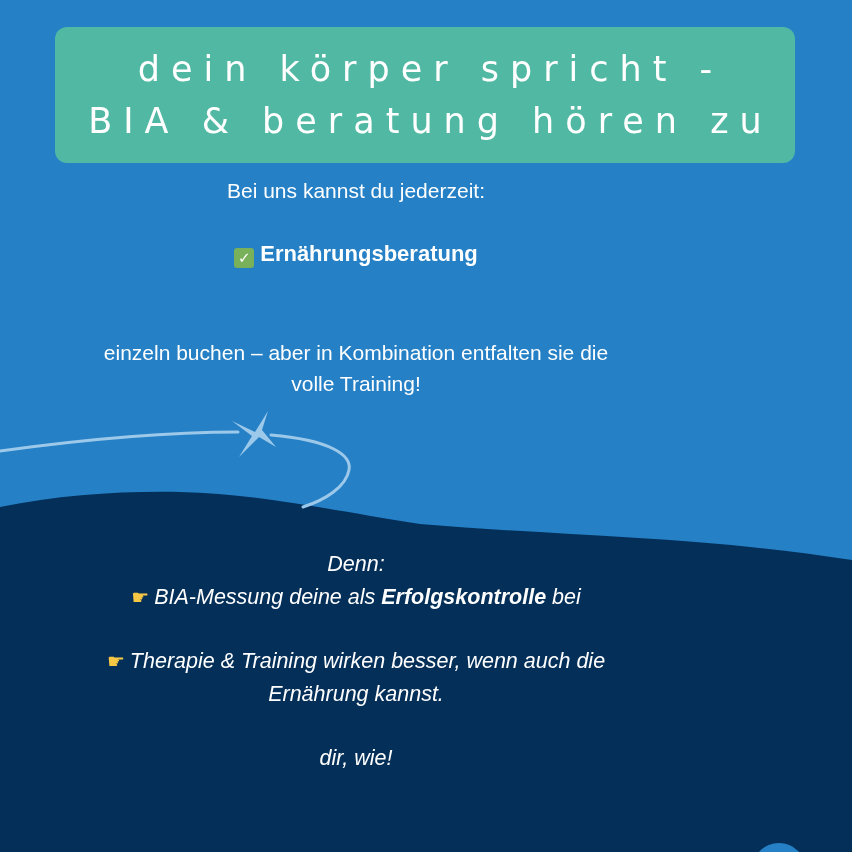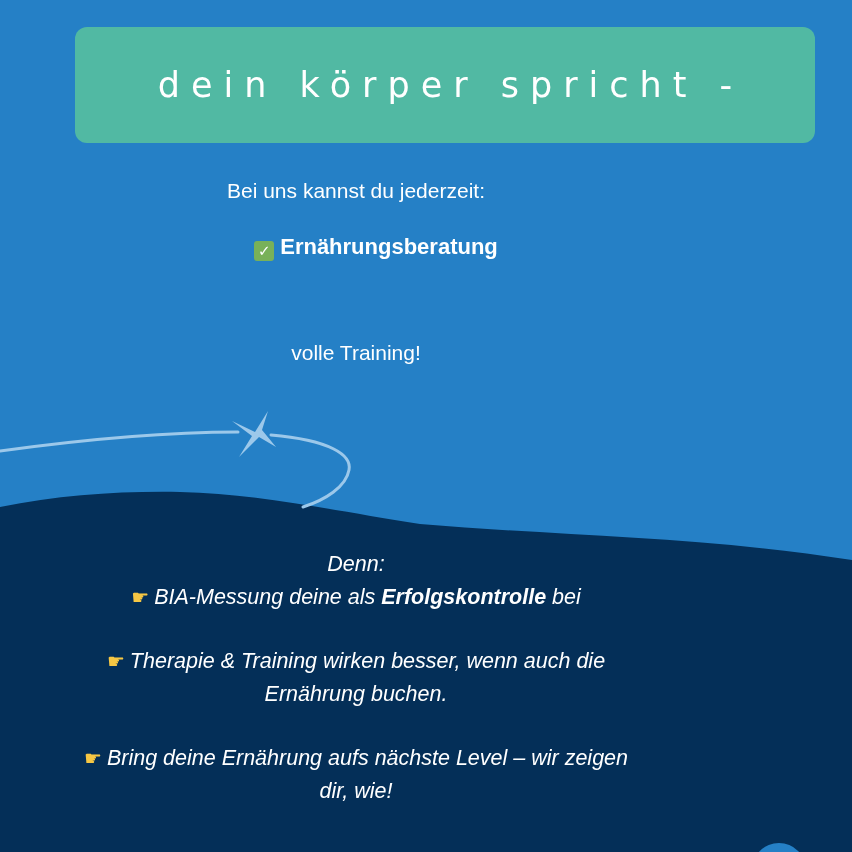--- a/index.html
+++ b/index.html
@@ -18,24 +18,24 @@
     .bg-svg {
       position: absolute;
       left: 0;
       top: 0;
       width: 852px;
       height: 852px;
       z-index: 0;
     }
     .title-box {
       position: absolute;
-      left: 75px;
+      left: 55px;
       top: 27px;
       width: 740px;
-      height: 116px;
+      height: 136px;
       background: #51b9a3;
       border-radius: 12px;
       z-index: 2;
       display: flex;
       flex-direction: column;
       align-items: center;
       justify-content: center;
     }
     .title-line {
       font-family: "DejaVu Sans", sans-serif;
@@ -52,25 +52,24 @@
       width: 712px;
       text-align: center;
       z-index: 2;
     }
     .intro {
       top: 176px;
       font-size: 21px;
       line-height: 30px;
     }
     .checks {
-      top: 230px;
+      top: 237px;
       font-size: 22px;
       font-weight: bold;
       line-height: 33px;
-      margin-left: 20px;
     }
     .check-item {
       display: block;
     }
     .check-box {
       display: inline-block;
       width: 20px;
       height: 20px;
       background: #78b159;
       border-radius: 3px;
@@ -125,49 +124,48 @@
 
 <svg class="bg-svg" viewBox="0 0 852 852" xmlns="http://www.w3.org/2000/svg">
   <path d="M0 507 C 60 495, 120 491, 180 492 C 260 494, 330 510, 420 524 C 560 536, 700 536, 852 560 L 852 852 L 0 852 Z" fill="#042f58"></path>
   <path d="M0 451 C 80 440, 160 432, 238 432" fill="none" stroke="#9cc8ea" stroke-width="3" stroke-linecap="round"></path>
   <path d="M271 435 C 330 440, 352 455, 349 470 C 346 487, 325 500, 303 507" fill="none" stroke="#9cc8ea" stroke-width="3" stroke-linecap="round"></path>
   <path d="M255 432 L 268 411 L 262 430 L 276 447 L 259 437 L 239 457 L 252 436 L 232 421 Z" fill="#9cc8ea"></path>
 </svg>
 
 <div class="title-box">
   <div class="title-line">dein körper spricht -</div>
+  <div class="title-line">BIA &amp; beratung hören zu</div>
 </div>
 
 <div class="block intro">Bei uns kannst du jederzeit:</div>
 
 <div class="block checks">
   <span class="check-item">
     <span class="check-box">✓</span><span>Ernährungsberatung</span>
   </span>
 </div>
 
 <div class="block combo">
+  <span>einzeln buchen – aber in Kombination entfalten sie die</span>
   <span>volle Training!</span>
 </div>
 
 <div class="block reasons">
   <span class="line">Denn:</span>
 
   <span class="line">
     <span class="pointer">☛</span><span>BIA-Messung deine als </span><b>Erfolgskontrolle</b><span> bei</span>
   </span>
 
   <span class="gap"></span>
 
   <span class="line">
     <span class="pointer">☛</span><span>Therapie &amp; Training wirken besser, wenn auch die</span>
   </span>
-  <span class="line">Ernährung buchen.</span>
+  <span class="line">Ernährung kannst.</span>
 
   <span class="gap"></span>
 
-  <span class="line">
-    <span class="pointer">☛</span><span>Bring deine Ernährung aufs nächste Level – wir zeigen</span>
-  </span>
   <span class="line">dir, wie!</span>
 </div>
 
 <div class="corner-circle"></div>
 
 </body></html>

